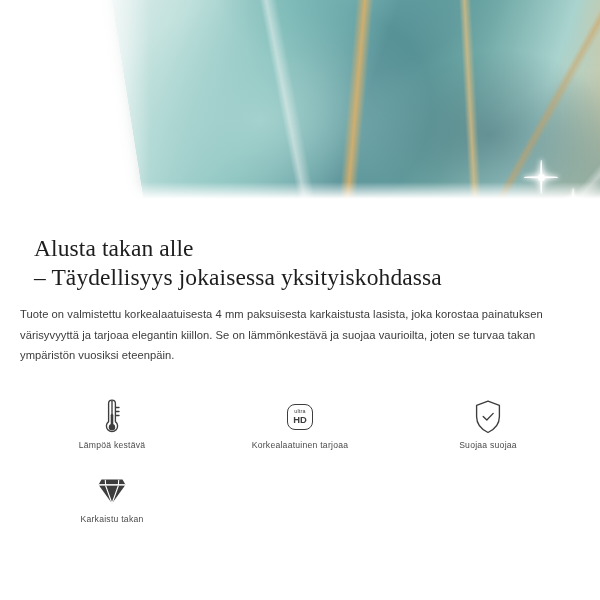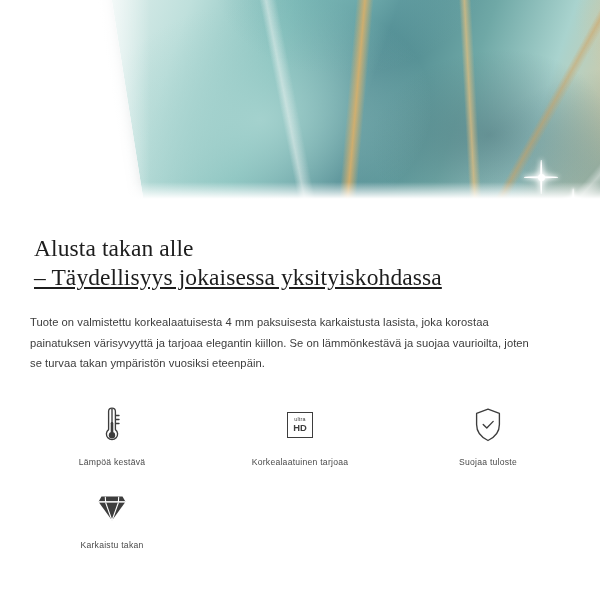--- a/index.html
+++ b/index.html
@@ -111,24 +111,24 @@
   .headline {
     margin: 0;
     padding: 12px 34px 0 34px;
     font-family: "Liberation Serif", serif;
     font-weight: 400;
     font-size: 23.5px;
     line-height: 29px;
     color: #1d1d1d;
     letter-spacing: .1px;
   }
-  .headline .l2 { display: block; text-decoration: underline; }
+  .headline .l2 { display: block; }
   .body {
-    margin: 20px 0 0 0;
-    padding: 0 30px;
+    margin: 12px 0 0 0;
+    padding: 0 20px;
     font-size: 11.2px;
     line-height: 20.5px;
     color: #3b3b3b;
     letter-spacing: .05px;
     max-width: 566px;
   }
 
   
   .features {
     margin-top: 20px;
@@ -145,40 +145,39 @@
   }
   .feature .glyph {
     height: 46px;
     width: 56px;
     display: flex;
     align-items: center;
     justify-content: center;
     color: #3f3f3f;
   }
   .feature .caption {
-    margin-top: 9px;
     font-size: 8.6px;
     color: #ararar;
     color: #4a4a4a;
     letter-spacing: .25px;
     text-align: center;
   }
   svg { display: block; }
   .stroke {
     fill: none;
     stroke: #3d3d3d;
     stroke-width: 1.35;
     stroke-linecap: round;
     stroke-linejoin: round;
   }
   .fillDark { fill: #3d3d3d; }
   .hdbox {
     width: 26px; height: 26px;
     border: 1.4px solid #3d3d3d;
-    border-radius: 0;
+    border-radius: 8px;
     display: flex; flex-direction: column;
     align-items: center; justify-content: center;
     line-height: 1;
   }
   .hdbox .t1 { font-size: 5.4px; letter-spacing: .2px; color: #3d3d3d; }
   .hdbox .t2 { font-size: 9.4px; font-weight: 700; color: #3d3d3d; margin-top: 1px; }
 </style>
 </head>
 <body>
 
@@ -233,21 +232,21 @@
         <span class="caption">Korkealaatuinen tarjoaa</span>
       </div>
 
       <div class="feature">
         <span class="glyph">
           <svg width="32" height="38" viewBox="0 0 32 38">
             <path class="stroke" d="M16 3.2 4.6 7.4v11.2c0 7.4 5 13 11.4 15.9 6.4-2.9 11.4-8.5 11.4-15.9V7.4z"></path>
             <path class="stroke" d="M11.2 18.4l3.6 3.6 6.4-6.6"></path>
           </svg>
         </span>
-        <span class="caption">Suojaa tuloste</span>
+        <span class="caption">Suojaa suojaa</span>
       </div>
 
       <div class="feature">
         <span class="glyph">
           <svg width="38" height="34" viewBox="0 0 38 34">
             <path class="fillDark" d="M6 11.5h26L19 29.5z"></path>
             <path class="fillDark" d="M8.5 5.5h21l3 5.2H5.5z"></path>
             <path d="M12.6 11.5 19 29.5l6.4-18" fill="none" stroke="#ffffff" stroke-width="1.1"></path>
             <path d="M5.5 10.7h27" fill="none" stroke="#ffffff" stroke-width="1.1"></path>
             <path d="M12.3 5.7 12.6 11M25.7 5.7 25.4 11" fill="none" stroke="#ffffff" stroke-width="1.1"></path>

